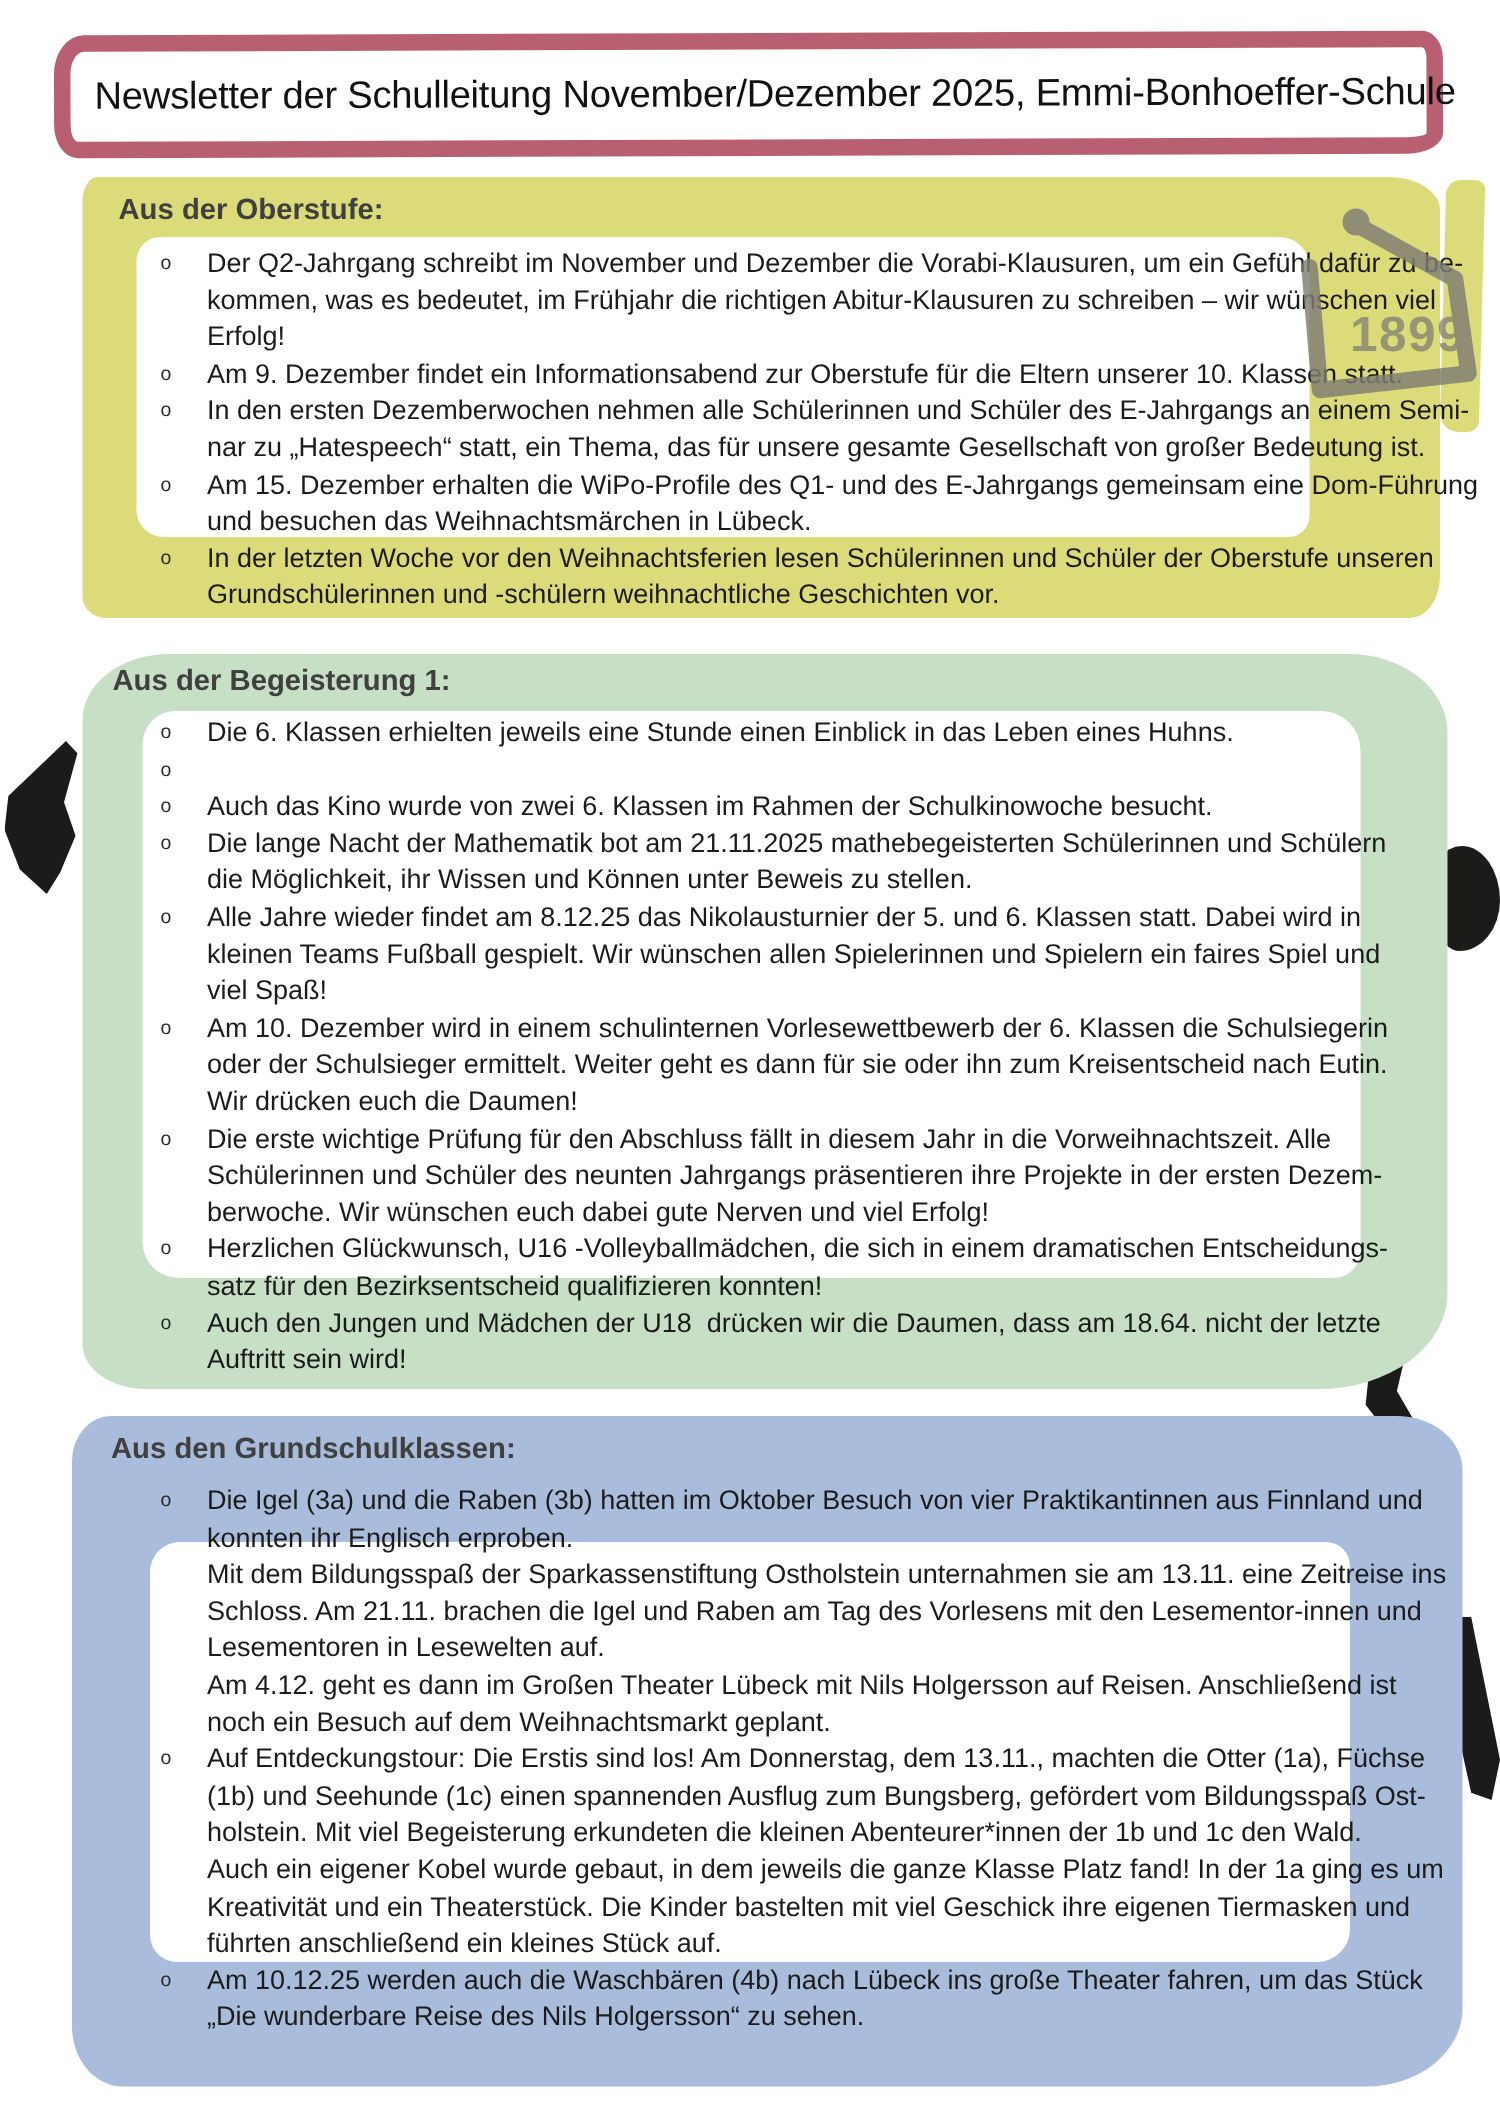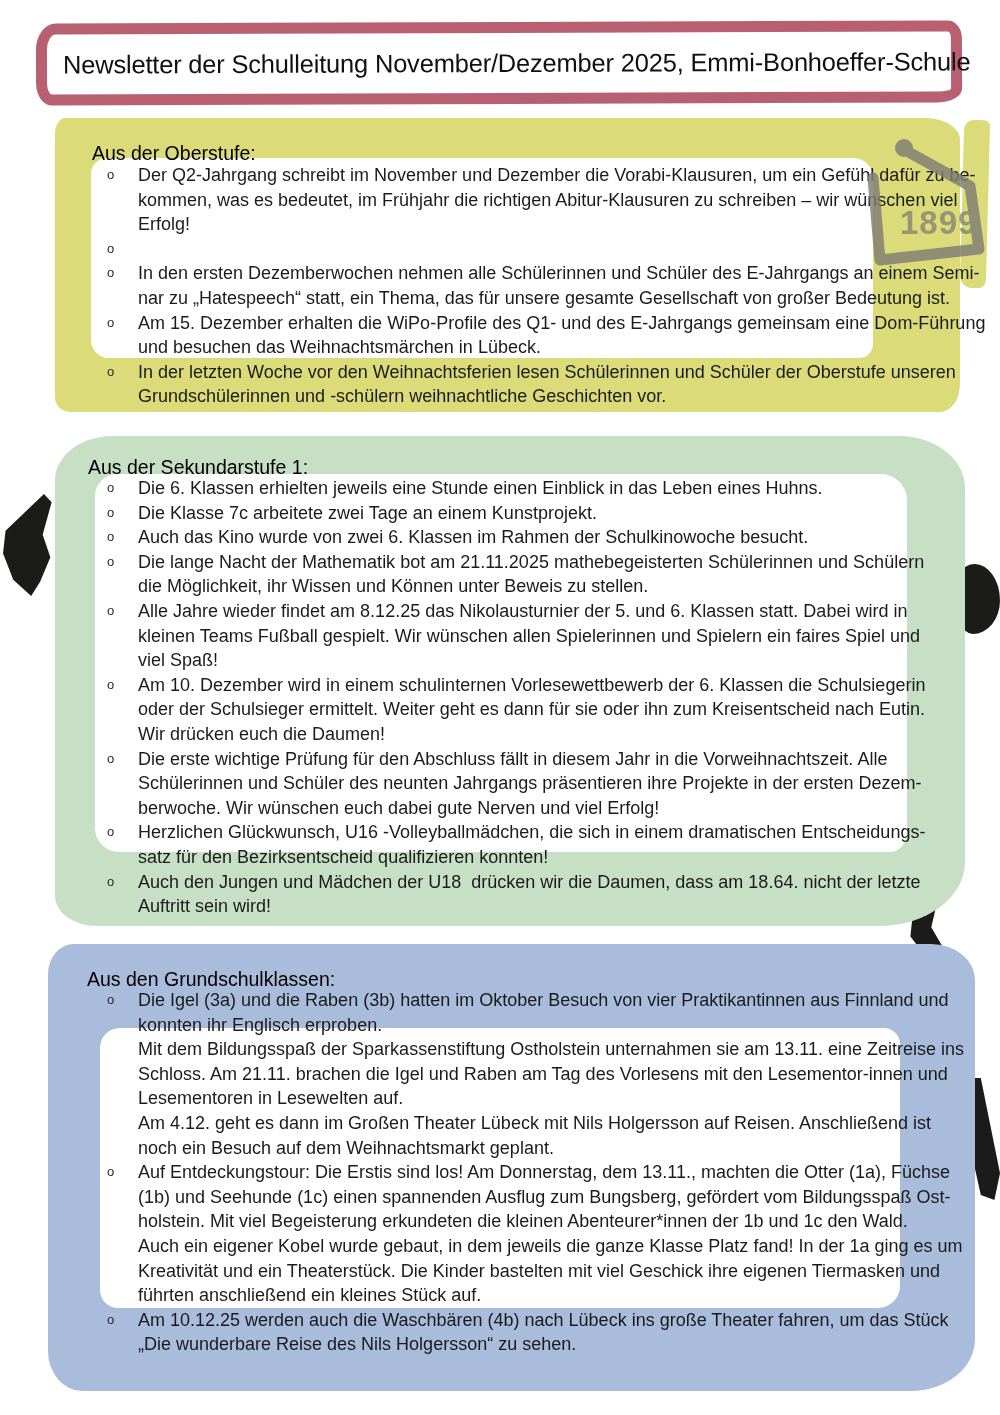--- a/index.html
+++ b/index.html
@@ -18,21 +18,21 @@
     transform:rotate(-0.2deg);
     z-index:4;
   }
   .title-box h1{
     margin:0;padding:0 0 0 16px;font-size:25.5px;font-weight:400;
     letter-spacing:-0.2px;color:#111;white-space:nowrap;
   }
   
   .hl{position:absolute;box-sizing:border-box;z-index:2;}
   .hl .panel{position:absolute;background:#ffffff;z-index:0;}
-  .hl h2{position:absolute;margin:13px;font-size:19.5px;font-weight:400;color:#000000;z-index:1;}
+  .hl h2{position:absolute;margin:0;font-size:19.5px;font-weight:700;color:#404040;z-index:1;}
   .hl ul{position:absolute;margin:0;padding:0;list-style:none;z-index:1;}
   .bullet{display:flex;align-items:flex-start;}
   .marker{
     flex:0 0 33px;font-size:13px;line-height:24.6px;color:#2a2a2a;
     padding-left:2px;box-sizing:border-box;
   }
   .btext{font-size:18px;line-height:24.6px;white-space:pre;color:#1b1b1b;}
   #sec-oberstufe{
     left:55px;top:118px;width:905px;height:294px;
     background:var(--c-yellow);
@@ -112,20 +112,21 @@
     <h2>Aus der Oberstufe:</h2>
     <ul>
         <li class="bullet">
           <span class="marker">o</span>
           <span class="btext">Der Q2-Jahrgang schreibt im November und Dezember die Vorabi-Klausuren, um ein Gefühl dafür zu be-
 kommen, was es bedeutet, im Frühjahr die richtigen Abitur-Klausuren zu schreiben – wir wünschen viel
 Erfolg!</span>
         </li>
         <li class="bullet">
           <span class="marker">o</span>
+          <span class="btext">Am 9. Dezember findet ein Informationsabend zur Oberstufe für die Eltern unserer 10. Klassen statt.</span>
         </li>
         <li class="bullet">
           <span class="marker">o</span>
           <span class="btext">In den ersten Dezemberwochen nehmen alle Schülerinnen und Schüler des E-Jahrgangs an einem Semi-
 nar zu „Hatespeech“ statt, ein Thema, das für unsere gesamte Gesellschaft von großer Bedeutung ist.</span>
         </li>
         <li class="bullet">
           <span class="marker">o</span>
           <span class="btext">Am 15. Dezember erhalten die WiPo-Profile des Q1- und des E-Jahrgangs gemeinsam eine Dom-Führung
 und besuchen das Weihnachtsmärchen in Lübeck.</span>
@@ -133,29 +134,28 @@
         <li class="bullet">
           <span class="marker">o</span>
           <span class="btext">In der letzten Woche vor den Weihnachtsferien lesen Schülerinnen und Schüler der Oberstufe unseren
 Grundschülerinnen und -schülern weihnachtliche Geschichten vor.</span>
         </li>
       </ul>
   </section>
 
   <section class="hl" id="sec-sek1" style="background: rgb(199, 223, 197);">
     <div class="panel"></div>
-    <h2>Aus der Sekundarstufe 1:</h2>
+    <h2>Aus der Begeisterung 1:</h2>
     <ul>
         <li class="bullet">
           <span class="marker">o</span>
           <span class="btext">Die 6. Klassen erhielten jeweils eine Stunde einen Einblick in das Leben eines Huhns.</span>
         </li>
         <li class="bullet">
           <span class="marker">o</span>
-          <span class="btext">Die Klasse 7c arbeitete zwei Tage an einem Kunstprojekt.</span>
         </li>
         <li class="bullet">
           <span class="marker">o</span>
           <span class="btext">Auch das Kino wurde von zwei 6. Klassen im Rahmen der Schulkinowoche besucht.</span>
         </li>
         <li class="bullet">
           <span class="marker">o</span>
           <span class="btext">Die lange Nacht der Mathematik bot am 21.11.2025 mathebegeisterten Schülerinnen und Schülern
 die Möglichkeit, ihr Wissen und Können unter Beweis zu stellen.</span>
         </li>

